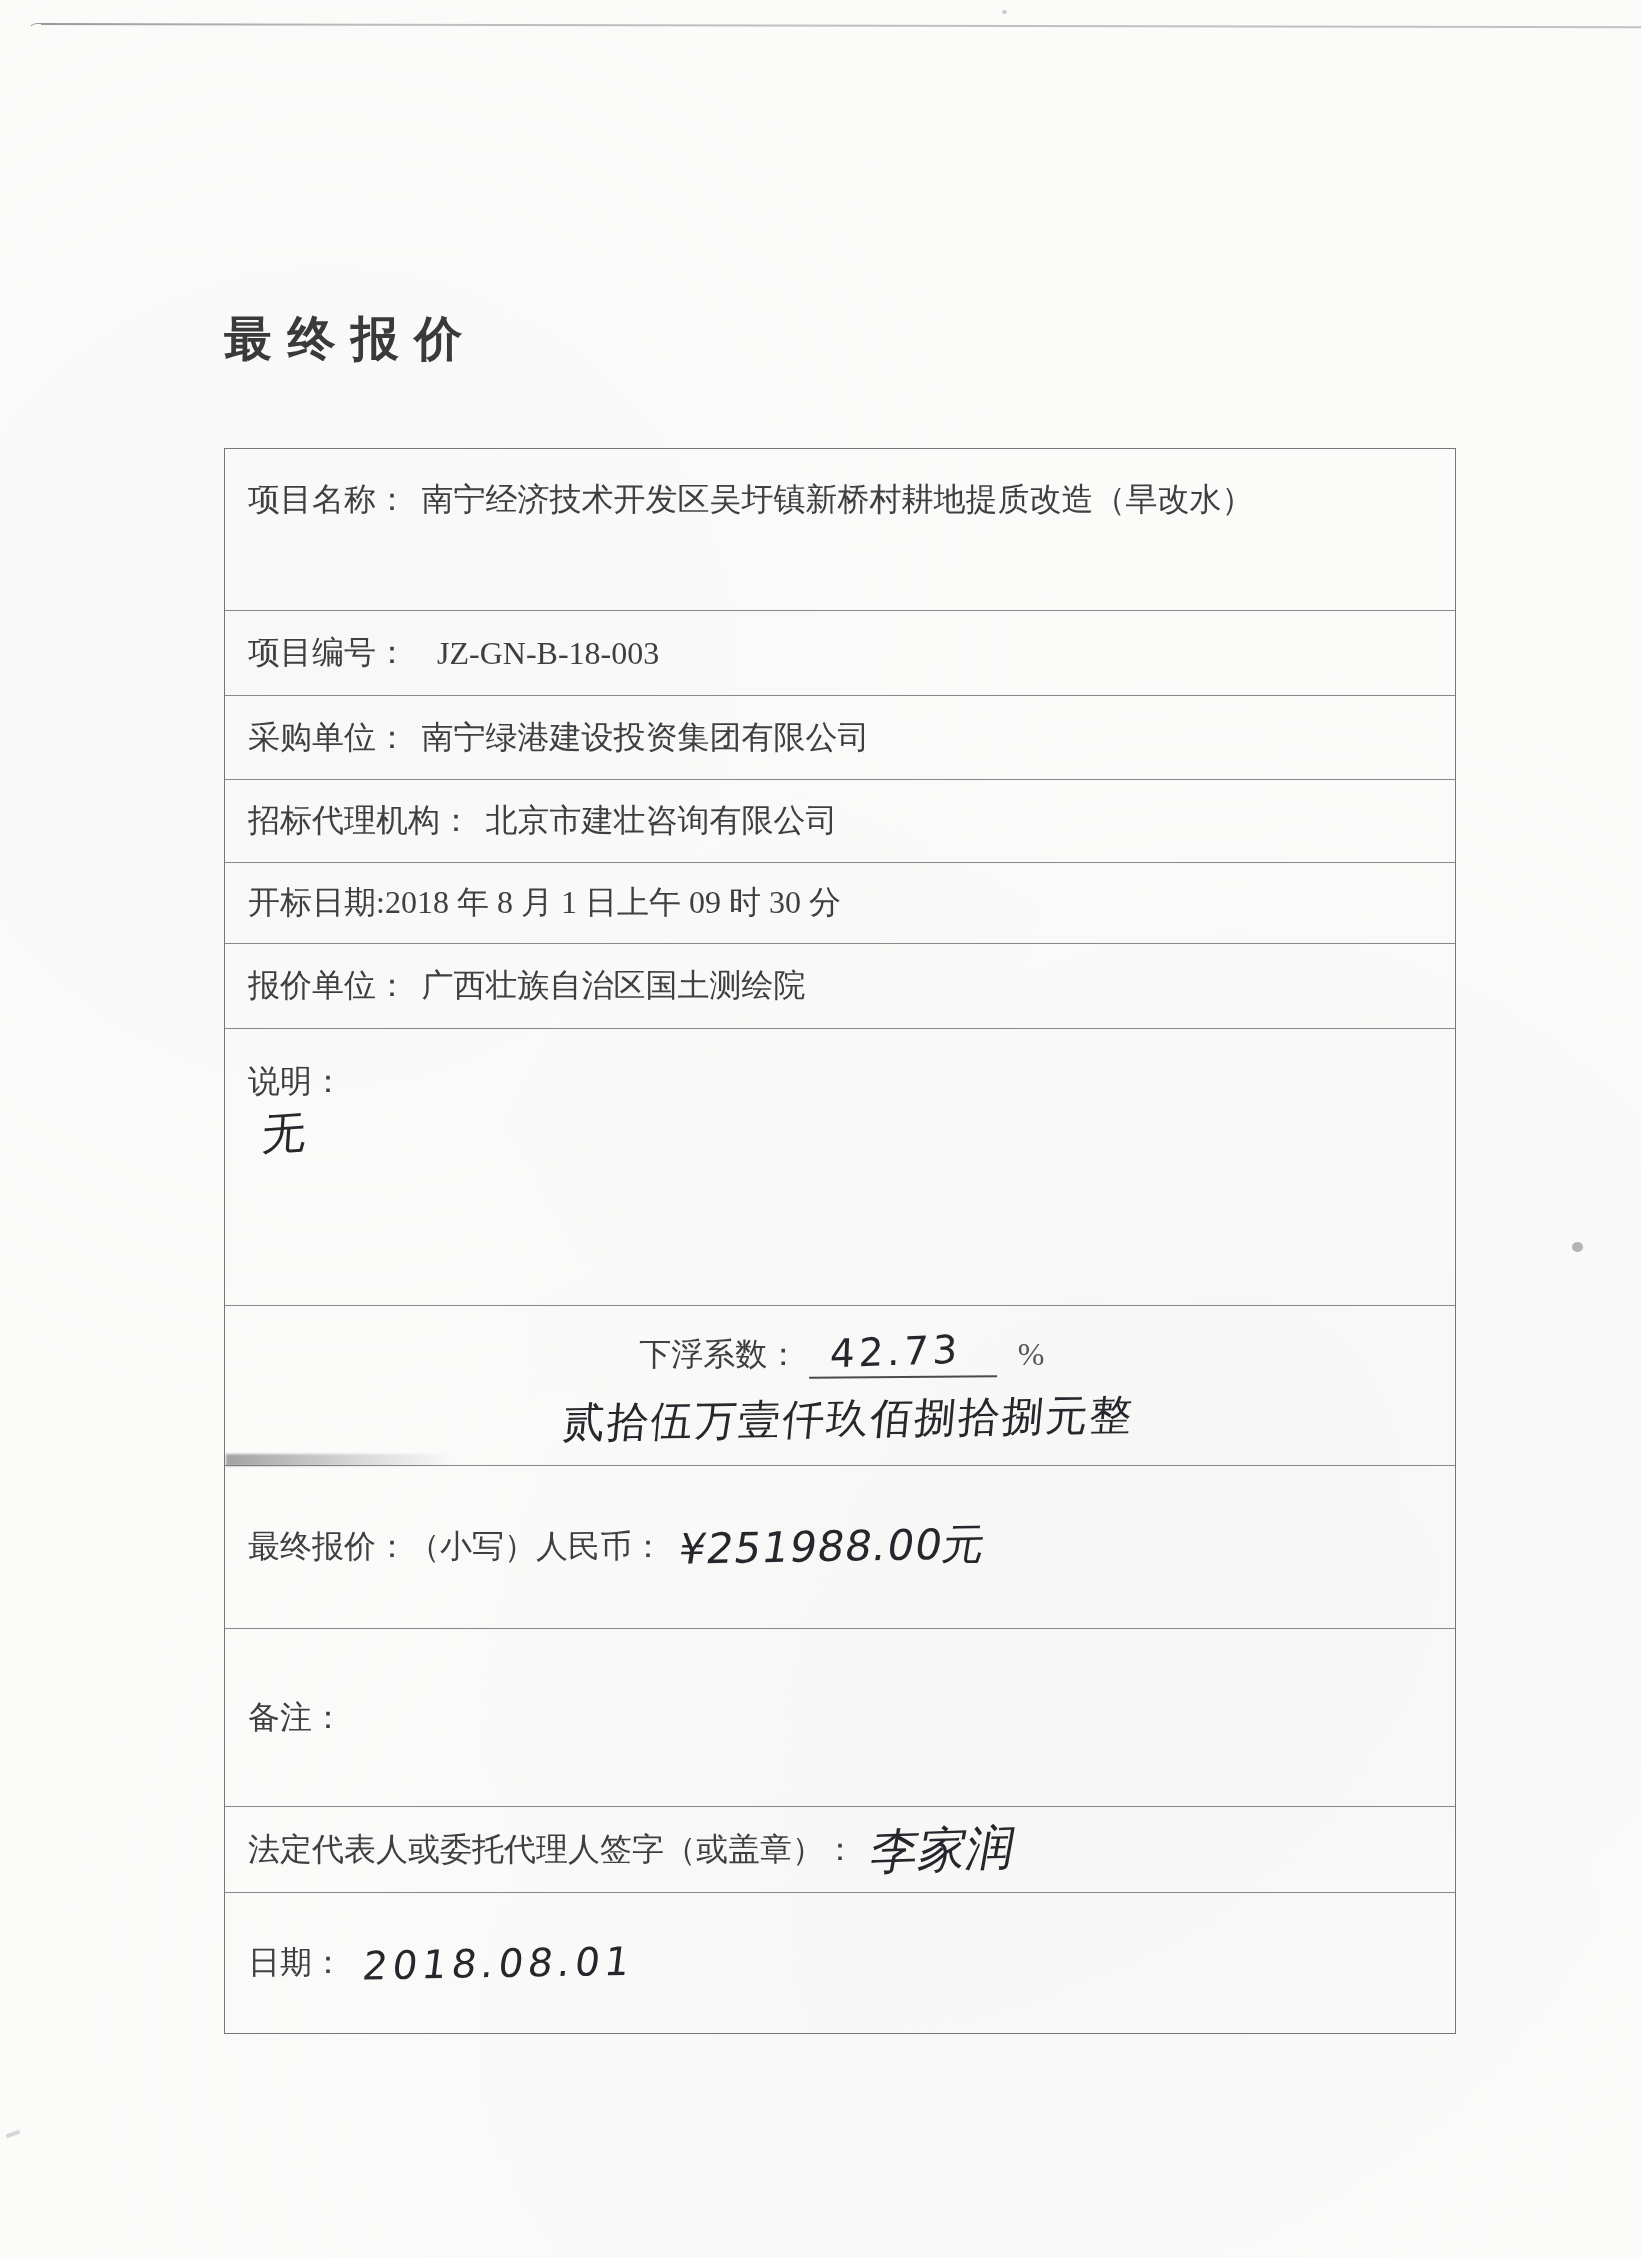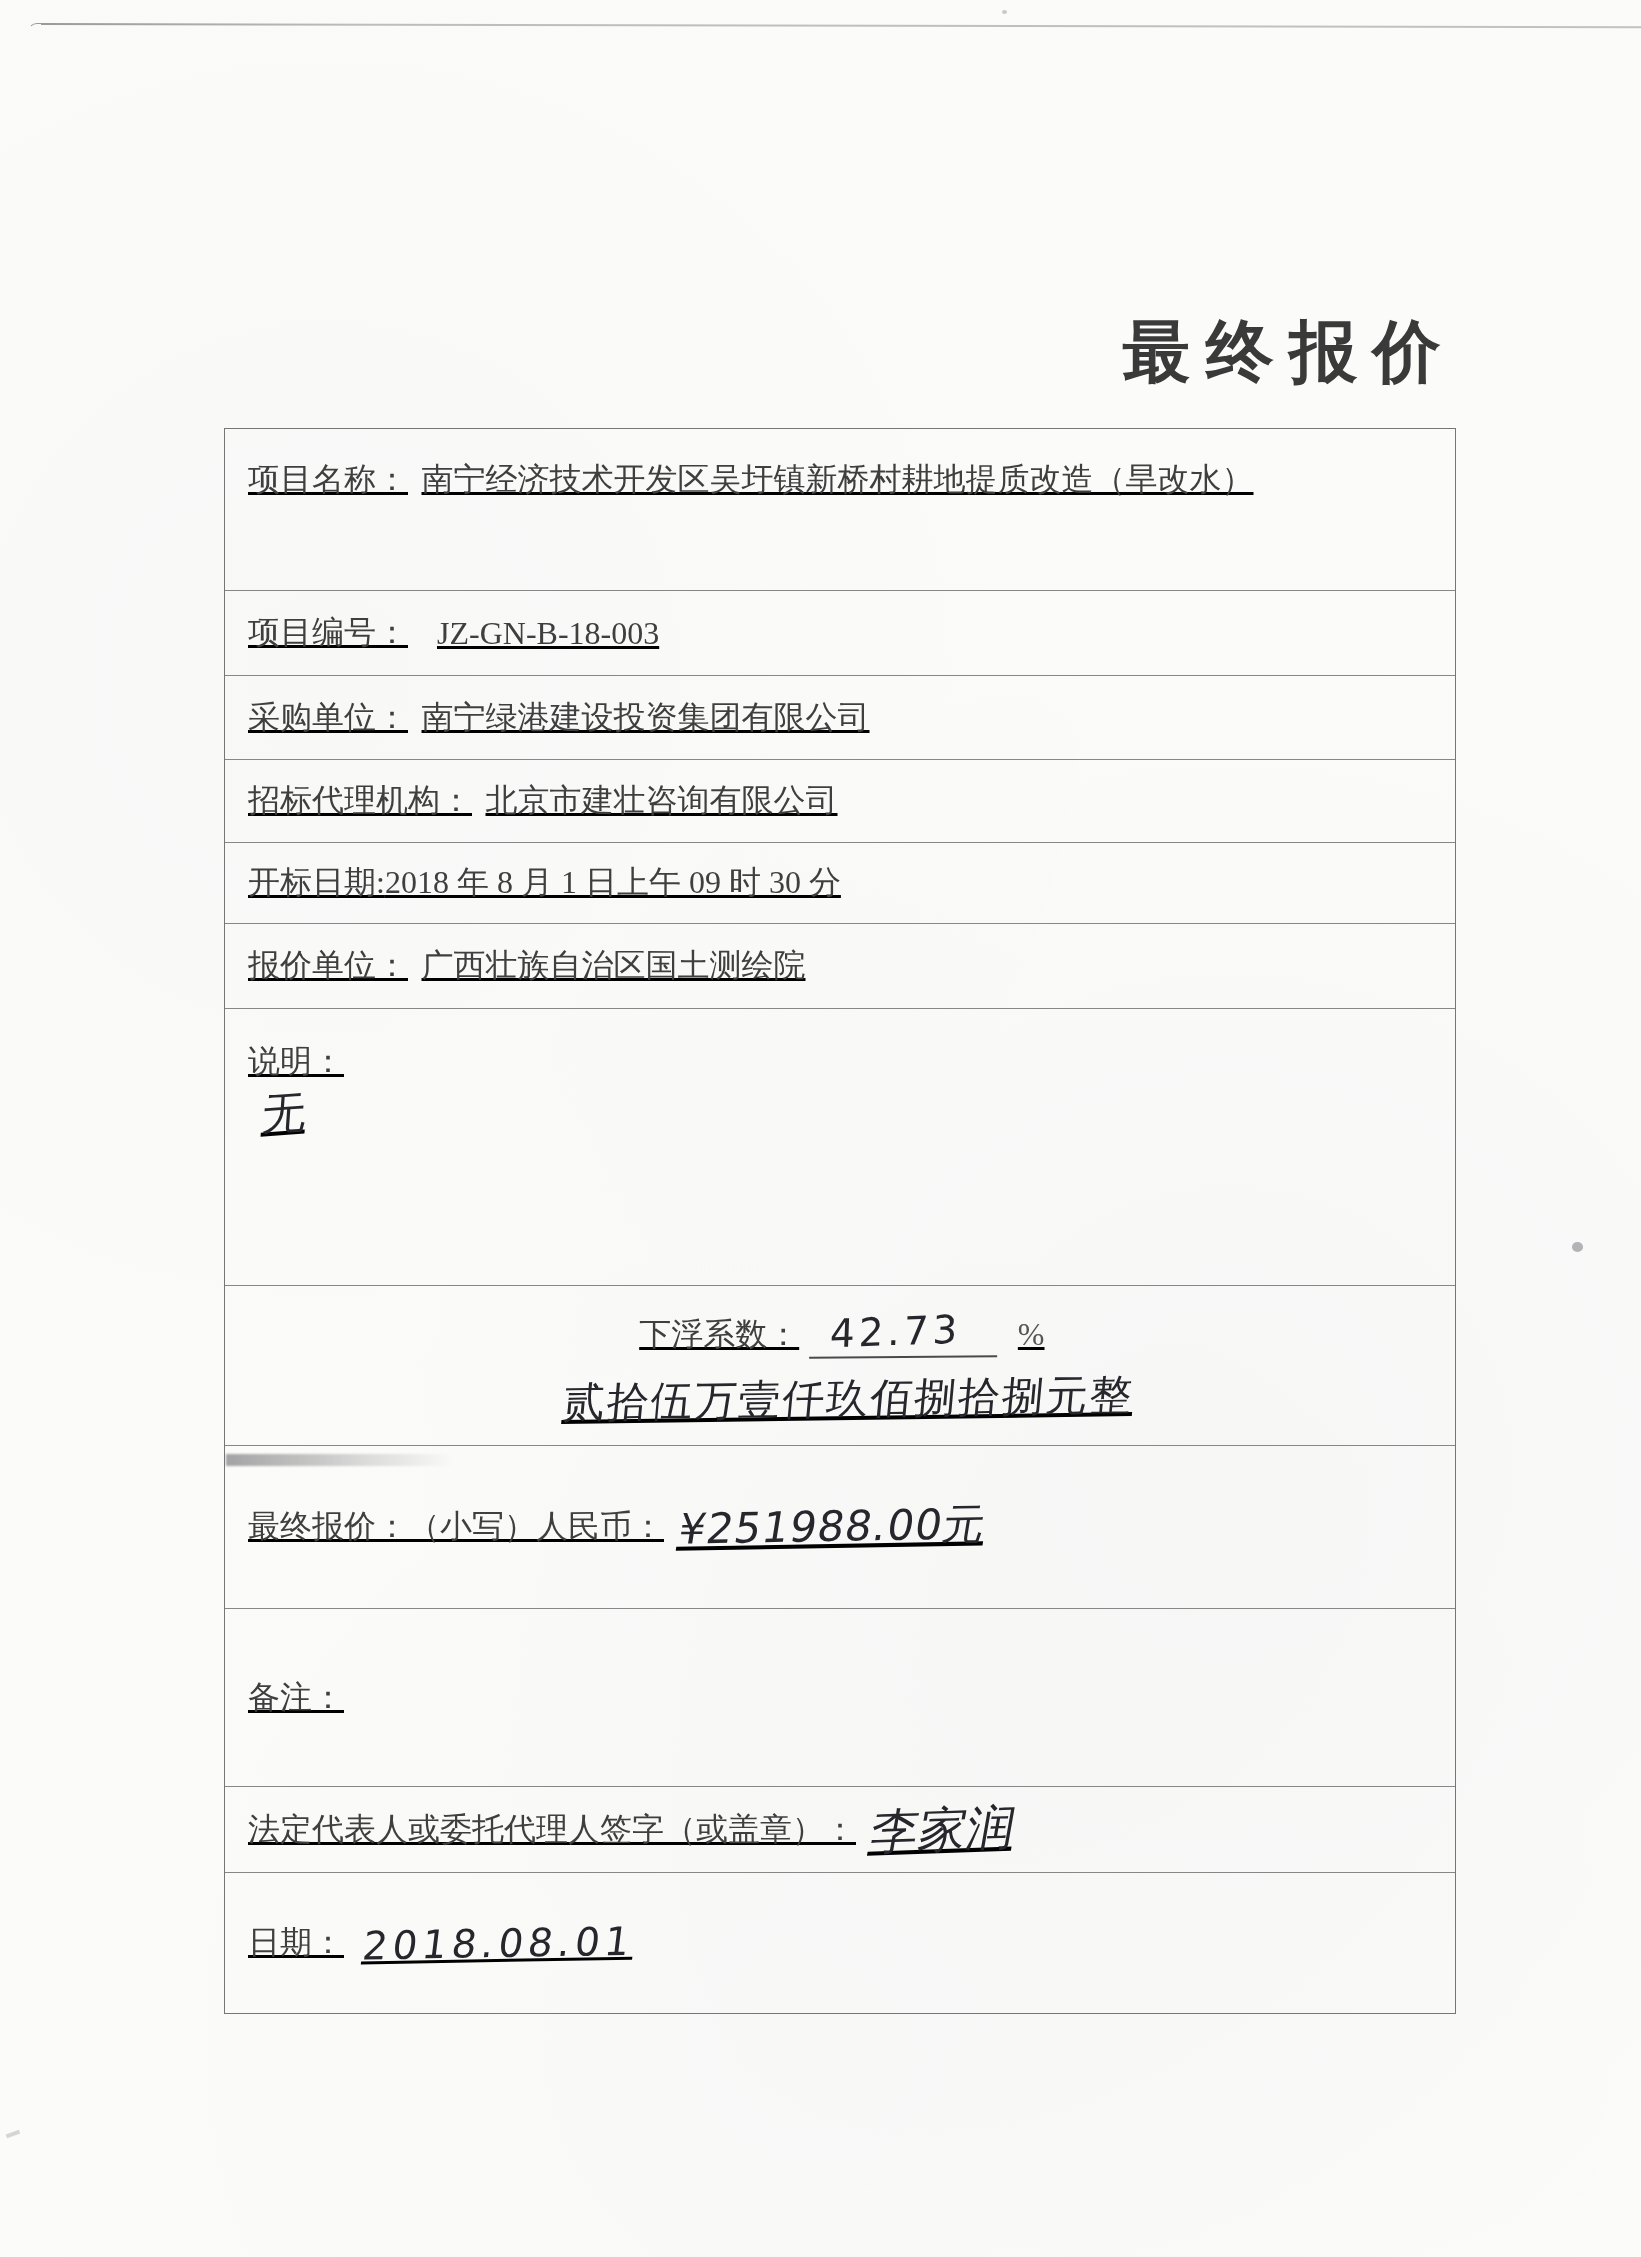--- a/index.html
+++ b/index.html
@@ -40,27 +40,27 @@
     background:linear-gradient(to right, rgba(90,90,92,.55), rgba(120,120,122,.25) 60%, transparent);
     filter:blur(1px);
   }
   .scan-mark-bl {
     position:absolute; left:5.8px; top:2132px; width:13.5px; height:3.9px;
     background:#c4c4c4; opacity:.7; transform:rotate(-20deg);
   }
   
   .doc-title {
     position:absolute; left:224px; top:307px; width:1232px;
-    text-align:right; font-size:68px; font-weight:bold;
+    text-align:left; font-size:48px; font-weight:bold;
     letter-spacing:15.4px; color:#3a3a3a;
   }
   
   .quote-table {
-    position:absolute; left:224px; top:428px; width:1232px;
-    border:1.9px solid #767676; background:transparent;text-decoration:underline;
+    position:absolute; left:224px; top:448px; width:1232px;
+    border:1.9px solid #767676; background:transparent;
   }
   .row {
     position:relative; width:100%;
     border-bottom:1.9px solid #878787;
     font-size:32px; color:#3f3f3f;
     padding-left:23px; padding-right:19.3px;
     display:flex; align-items:center;
   }
   .row:last-child { border-bottom:none; }
   .r1 { height:162px; flex-direction:column; align-items:flex-start; justify-content:flex-start; padding-top:29px; row-gap:31px; }

